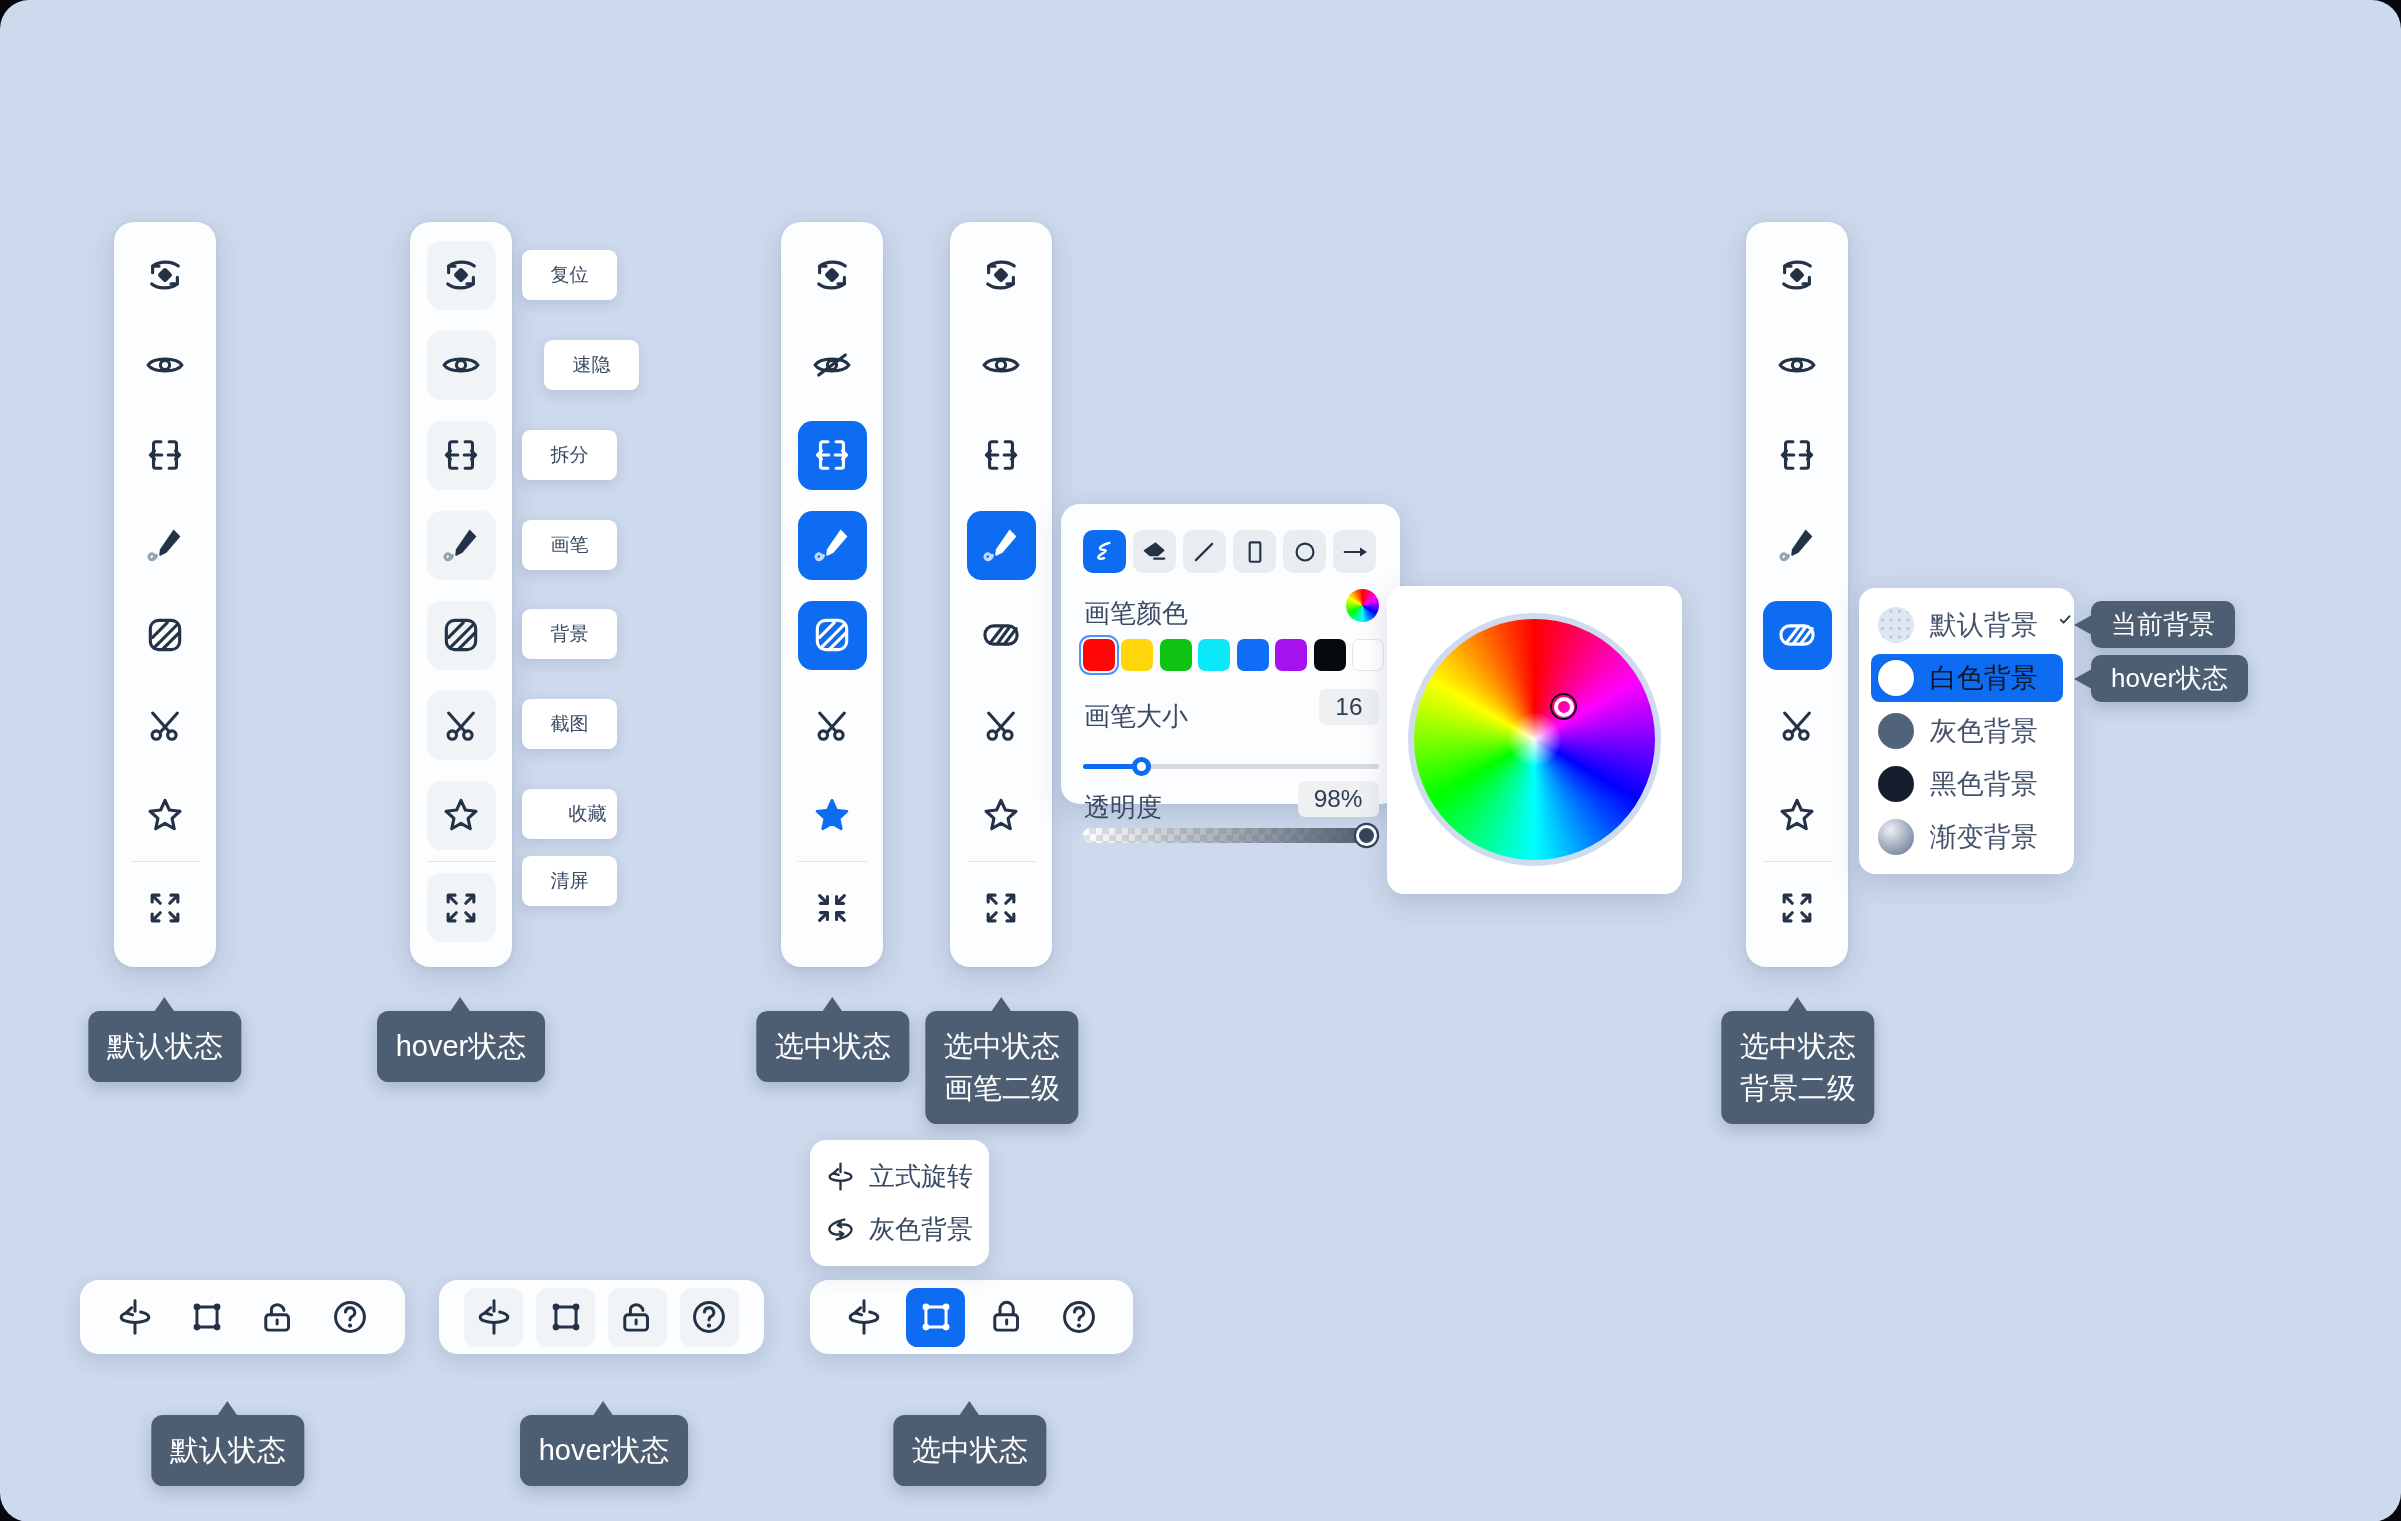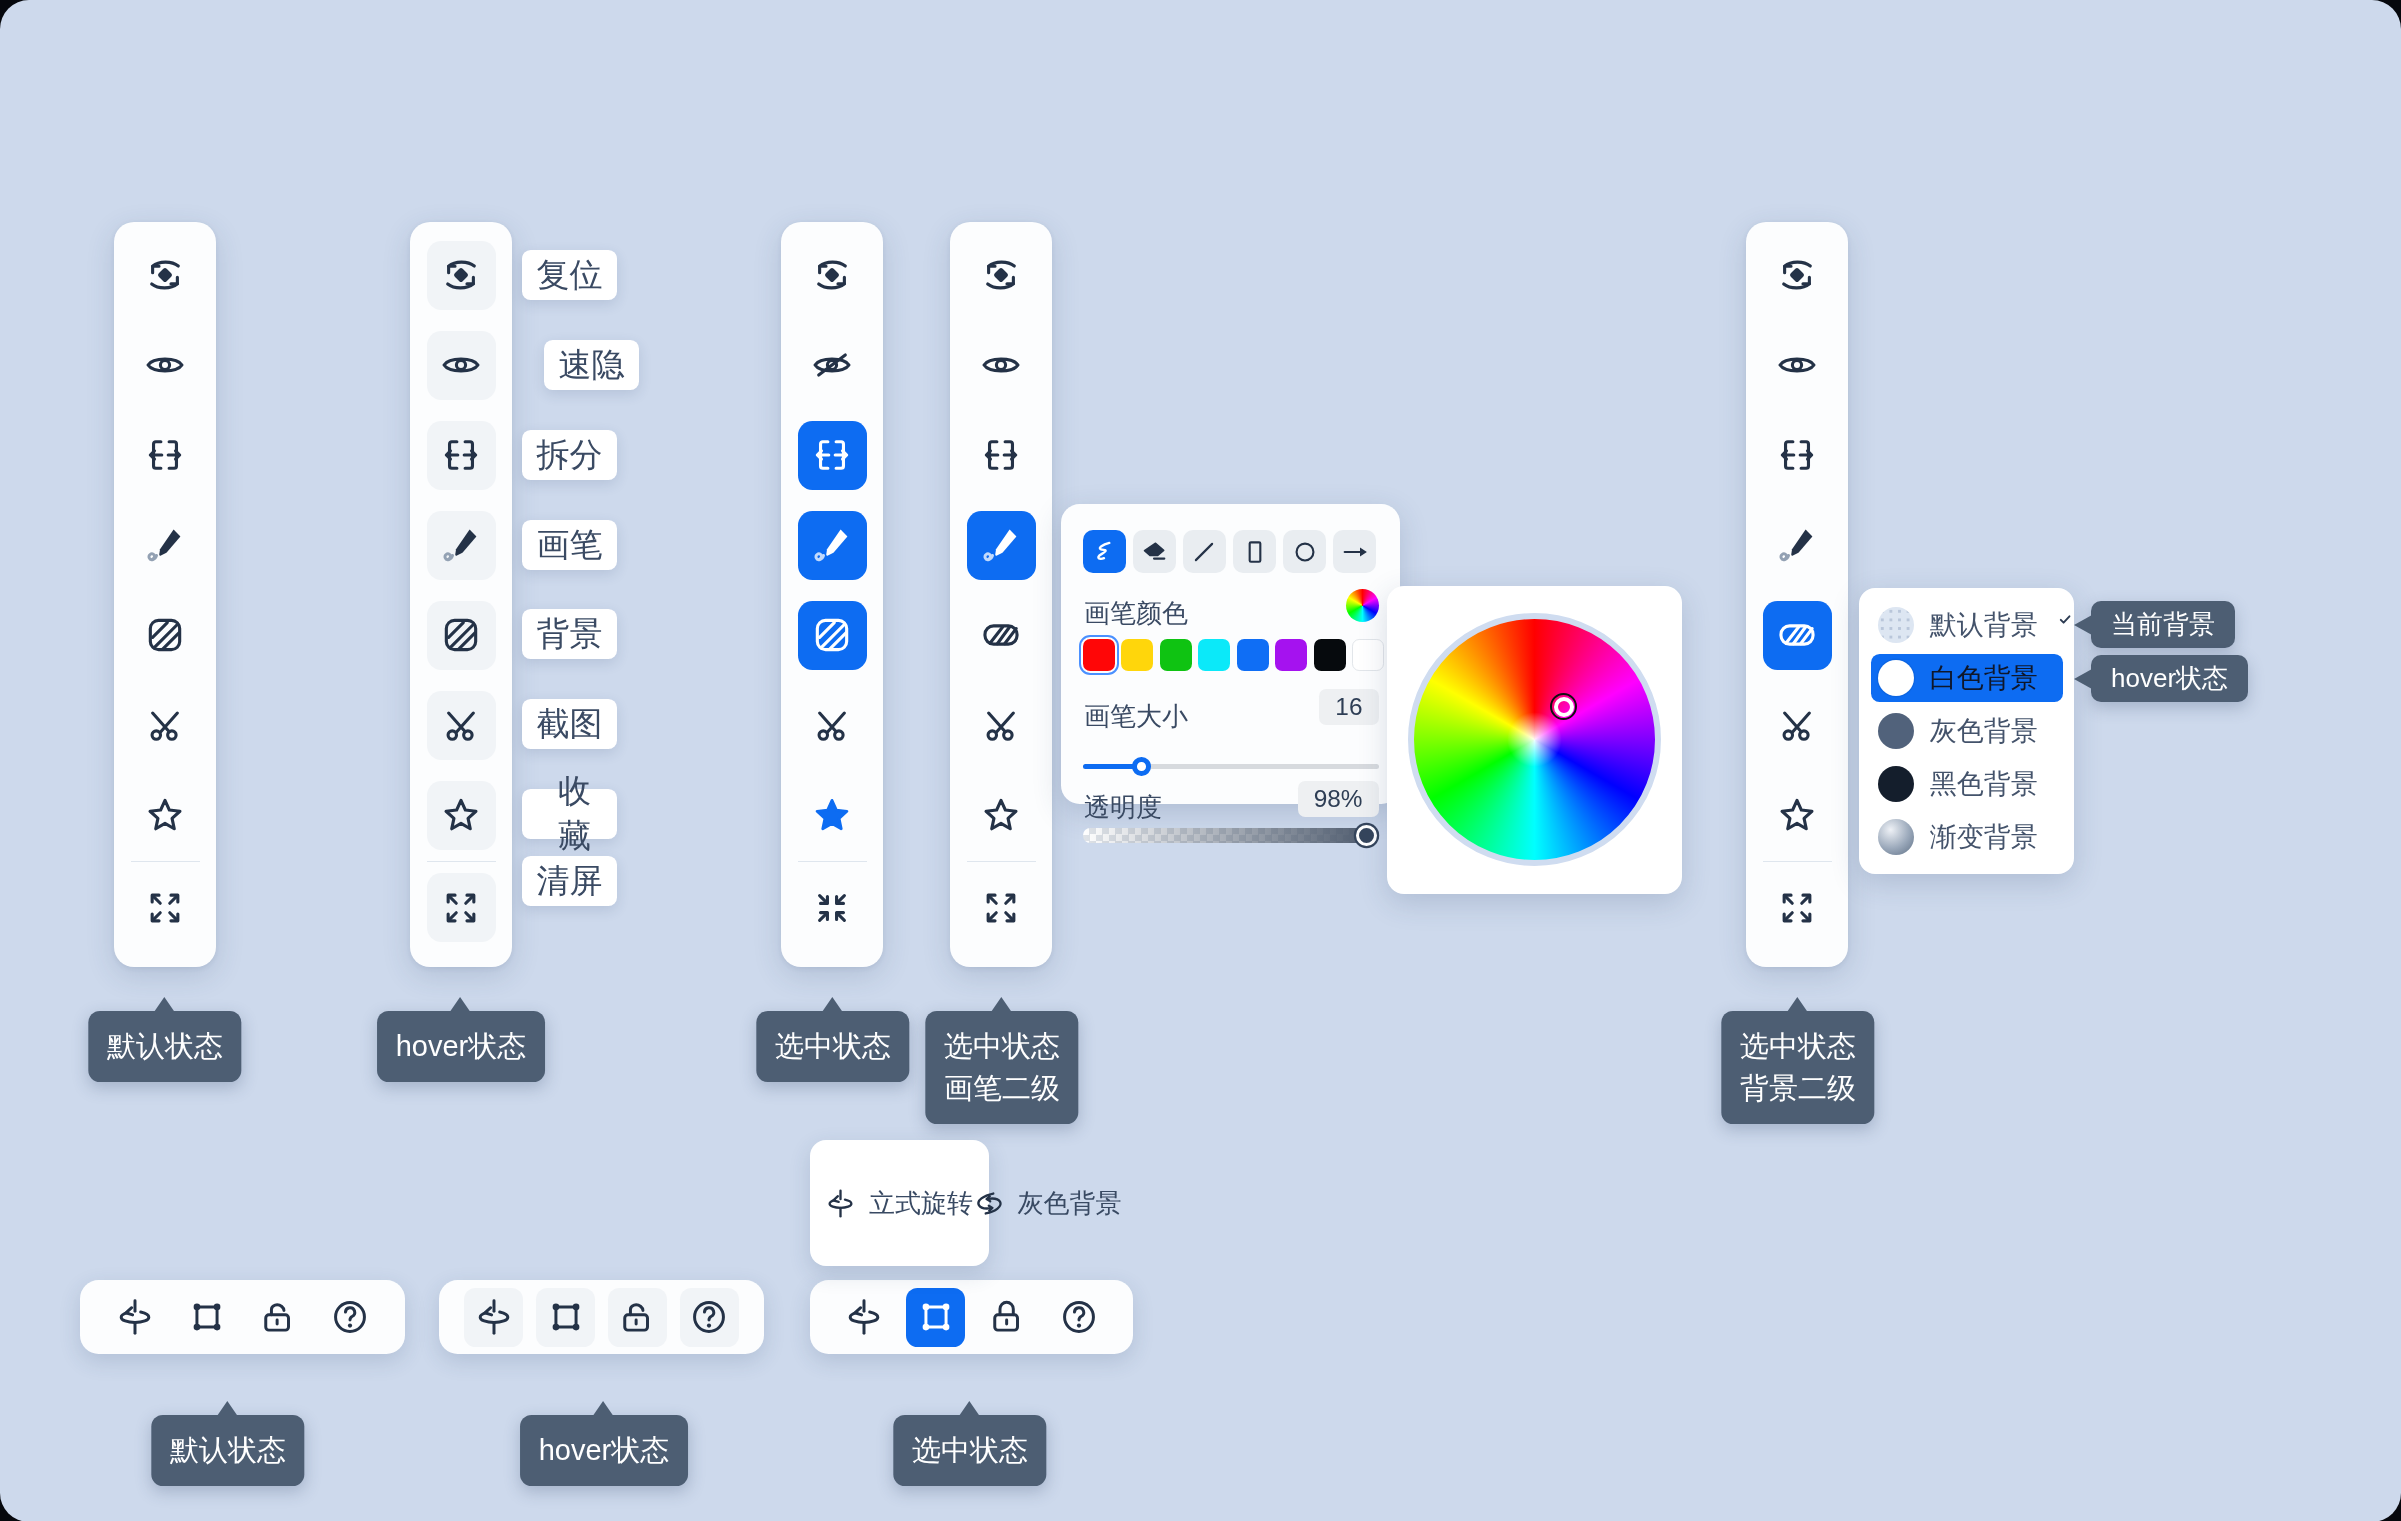--- a/index.html
+++ b/index.html
@@ -15,21 +15,21 @@
   .vtb{position:absolute;top:222px;width:102px;height:745px;background:var(--panel);
     border-radius:20px;box-shadow:0 8.6px 29px rgba(46,66,104,.16),0 1.4px 5.7px rgba(46,66,104,.08);
     display:flex;flex-direction:column;align-items:center;padding:18.7px 0;gap:21px;}
   .vslot{width:69px;height:69px;border-radius:14.4px;display:flex;align-items:center;justify-content:center;flex:0 0 auto;}
   .vslot.hover{background:var(--tile);}
   .vslot.sel{background:var(--blue);}
   .vdivider{width:69px;height:1.4px;background:#dfe6ee;flex:0 0 auto;margin:-10px 0;}
   
   .pill{position:absolute;left:522px;width:95px;height:50px;background:#fff;border-radius:8.6px;
     box-shadow:0 4.3px 13px rgba(46,66,104,.14);display:flex;align-items:center;justify-content:center;
-    font-size:33px;color:var(--label-ink);}
+    font-size:19px;color:var(--label-ink);}
   
   .callout{position:absolute;transform:translateX(-50%);background:var(--bubble);color:#fff;
     border-radius:11.5px;padding:14.4px 18.7px;font-size:29px;line-height:1.45;text-align:center;
     white-space:pre-line;box-shadow:0 5.7px 16px rgba(46,66,104,.25);}
   .callout::before{content:"";position:absolute;top:-14.4px;left:50%;margin-left:-11.5px;
     border:11.5px solid transparent;border-bottom:16px solid var(--bubble);border-top:none;}
   
   .tip{position:absolute;background:var(--bubble);color:#fff;border-radius:10px;height:47px;
     padding:0 20px;font-size:26px;display:flex;align-items:center;box-shadow:0 5.7px 16px rgba(46,66,104,.25);}
   .tip::before{content:"";position:absolute;left:-17px;top:50%;margin-top:-10px;
@@ -81,21 +81,21 @@
   .bg-dot{width:36px;height:36px;border-radius:50%;flex:0 0 auto;}
   .bg-dot.dotted{background:radial-gradient(#b9c6da 1.7px, transparent 1.9px) 0 0/8.6px 8.6px, #dde6f2;}
   .bg-dot.white{background:#fff;box-shadow:0 0 0 1.4px rgba(0,0,0,.06);}
   .bg-dot.gray{background:#51627b;}
   .bg-dot.black{background:#141e2c;}
   .bg-dot.gradient{background:radial-gradient(circle at 35% 30%, #eef1f6, #9aa8ba 55%, #5d6e84);}
   .bg-check{margin-left:4.3px;display:flex;}
   
   .rot-menu{position:absolute;left:810px;top:1140px;width:179px;height:126px;background:#fff;
     border-radius:16px;box-shadow:0 7.2px 21.5px rgba(46,66,104,.16);padding:10px 14.4px;
-    display:flex;flex-direction:row;justify-content:space-around;z-index:4;}
+    display:flex;flex-direction:column;justify-content:space-around;z-index:4;}
   .rot-row{display:flex;align-items:center;gap:11.5px;font-size:26px;color:#394a63;white-space:nowrap;}
   
   .htb{position:absolute;top:1280px;height:74px;background:var(--panel);border-radius:18.7px;
     box-shadow:0 7.2px 21.5px rgba(46,66,104,.16);display:flex;align-items:center;
     justify-content:space-around;padding:0 18.7px;}
   .hslot{width:59px;height:59px;border-radius:11.5px;display:flex;align-items:center;justify-content:center;}
   .hslot.hover{background:var(--tile);}
   .hslot.sel{background:var(--blue);}
   .icon{display:flex;align-items:center;justify-content:center;}
 </style>

